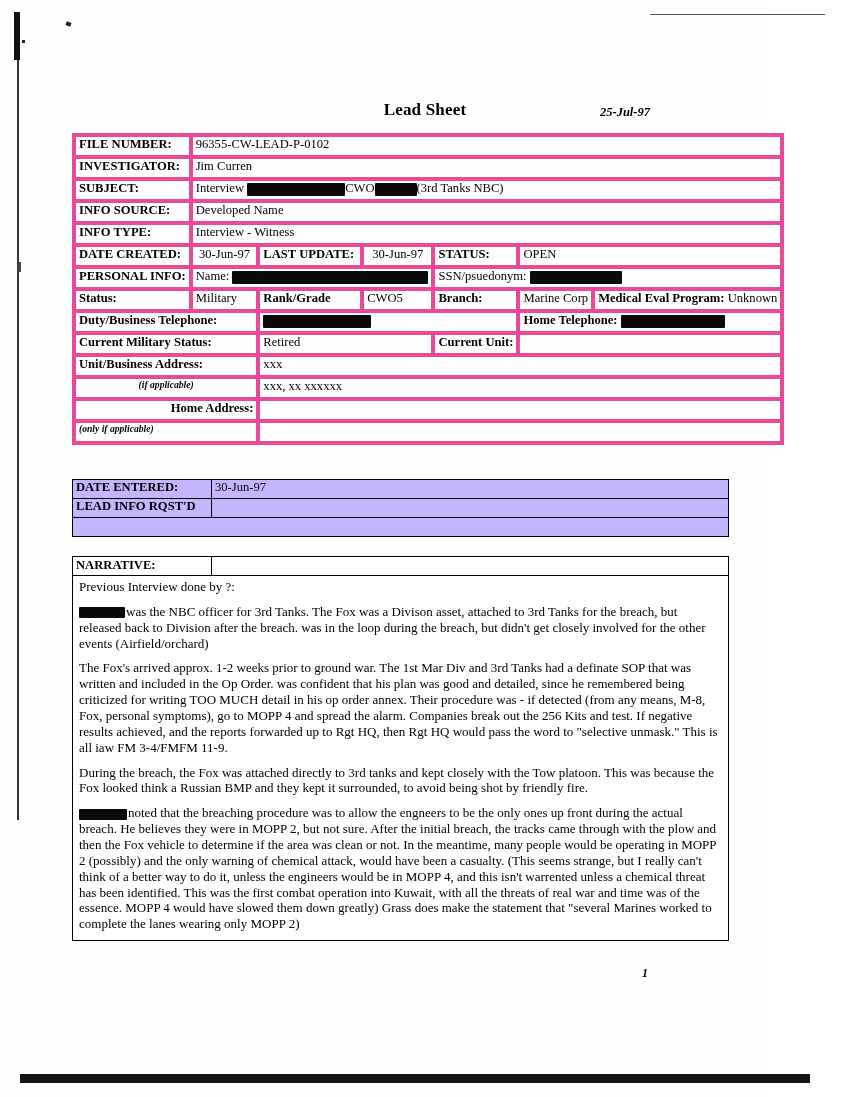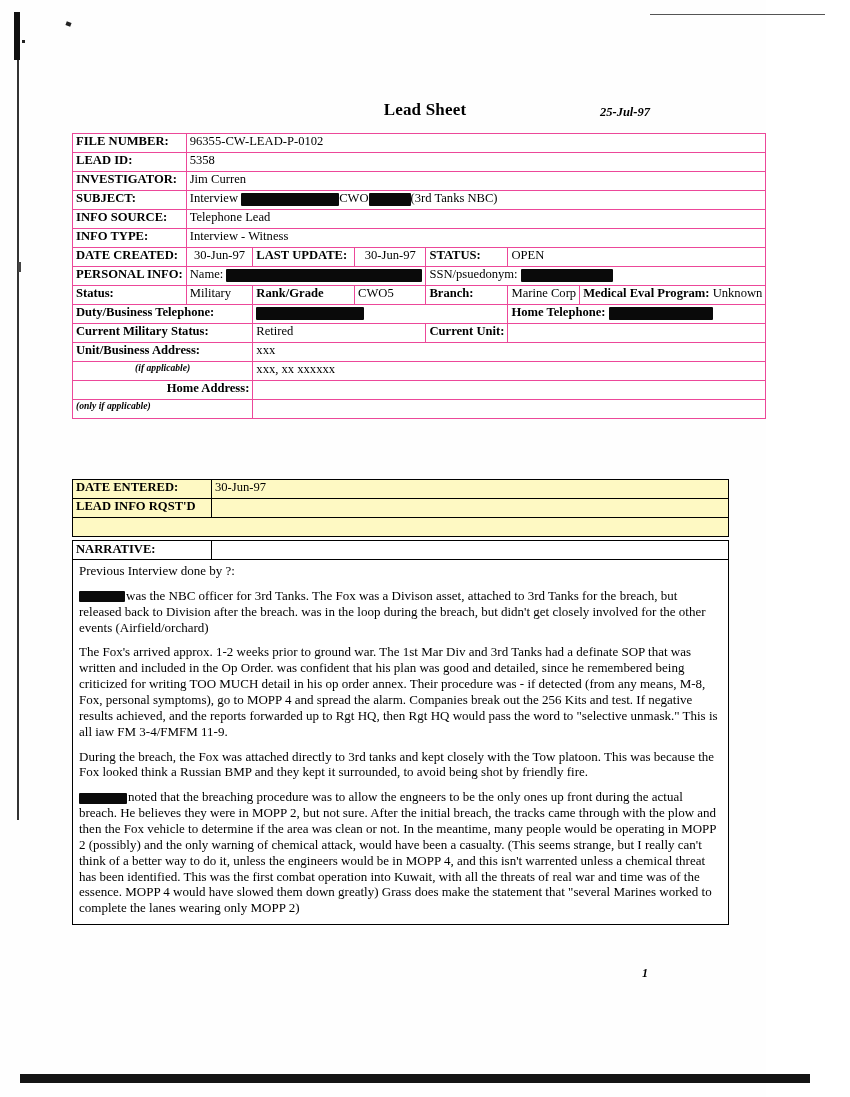--- a/index.html
+++ b/index.html
@@ -73,21 +73,21 @@
   .form {
     position: absolute;
     left: 72px; top: 133px;
     width: 657px;
     border: 1.3px solid #000;
     border-collapse: collapse;
     font-size: 12.6px;
     background: #fff;
   }
   .form td {
-    border: 1px solid #ec4899;
+    border: 4px solid #ec4899;
     padding: 1px 3px 2px 3px;
     vertical-align: top;
     line-height: 1.08;
     height: 15px;
     white-space: nowrap;
   }
   .lbl { font-weight: bold; }
   .ctr { text-align: center; }
   .small-ital { font-size: 9.6px; font-style: italic; font-weight: bold; }
   .redact {
@@ -100,33 +100,33 @@
   .redact.tall { height: 13px; }
 
   
   .sec2 {
     position: absolute;
     left: 72px; top: 479px;
     width: 657px;
     border: 1.3px solid #000;
     border-collapse: collapse;
     font-size: 12.6px;
-    background: #fef9c3;
+    background: #c4b5fd;
     padding-left: 44px;
   }
   .sec2 td {
     border: 1px solid #000;
     padding: 1px 3px 2px 3px;
     vertical-align: top;
     line-height: 1.1;
     height: 15px;
   }
   .narr {
     position: absolute;
-    left: 72px; top: 540px;
+    left: 72px; top: 556px;
     width: 657px;
     border: 1.3px solid #000;
     border-collapse: collapse;
     font-size: 12.6px;
     background: #fff;
   }
   .narr td {
     border: 1px solid #000;
     padding: 1px 3px 2px 3px;
     vertical-align: top;
@@ -172,37 +172,33 @@
   <div class="doc-title">Lead Sheet</div>
   <div class="doc-date">25-Jul-97</div>
 
   <table class="form">
     <tbody>
         <tr>
       <td class="lbl" style="width:128px">FILE NUMBER:</td>
       <td colspan="6">96355-CW-LEAD-P-0102</td>
     </tr>
     <tr>
-      <td class="lbl">LEAD ID:</td>
-      <td colspan="6">5358</td>
-    </tr>
-    <tr>
       <td class="lbl">INVESTIGATOR:</td>
       <td colspan="6">Jim Curren</td>
     </tr>
     <tr>
       <td class="lbl">SUBJECT:</td>
       <td colspan="6">
         <span>Interview</span>
         <span class="redact tall" style="width:98px"></span><span>CWO</span><span class="redact tall" style="width:42px"></span><span>(3rd Tanks NBC)</span>
       </td>
     </tr>
     <tr>
       <td class="lbl">INFO SOURCE:</td>
-      <td colspan="6">Telephone Lead</td>
+      <td colspan="6">Developed Name</td>
     </tr>
     <tr>
       <td class="lbl">INFO TYPE:</td>
       <td colspan="6">Interview - Witness</td>
     </tr>
     <tr>
       <td class="lbl">DATE CREATED:</td>
       <td class="ctr" style="width:80px">30-Jun-97</td>
       <td class="lbl" style="width:104px">LAST UPDATE:</td>
       <td class="ctr" style="width:96px">30-Jun-97</td>

